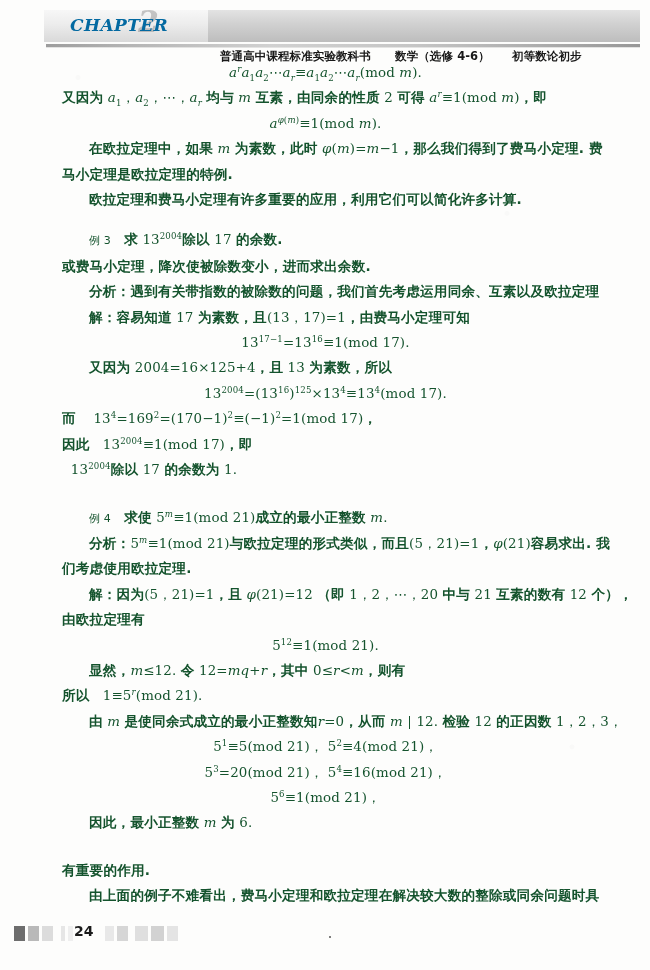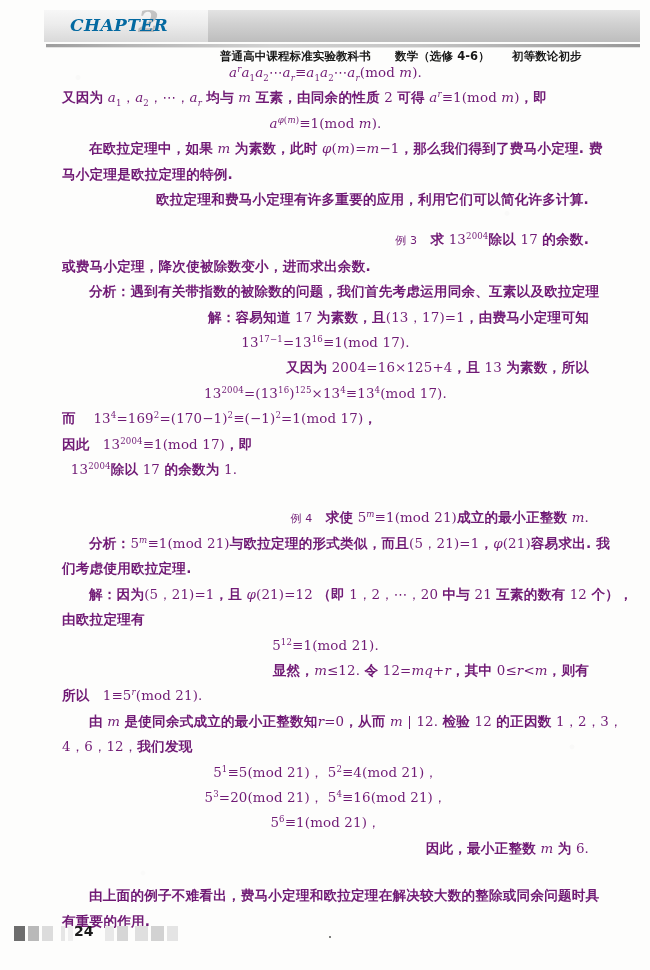--- a/index.html
+++ b/index.html
@@ -112,25 +112,25 @@
   
   .content {
     position: absolute;
     left: 62px;
     top: 60px;
     width: 527px;
   }
   .line {
     font-size: 13.4px;
     line-height: 25.4px;
-    color: #701a75;
+    color: #14532d;
     white-space: nowrap;
     letter-spacing: .15px;
   }
-  .indent { padding-left: 27px; text-align: right; }
+  .indent { padding-left: 27px; }
   .center { text-align: center; white-space: nowrap; }
   .gap-m { height: 15px; }
   .gap-l { height: 22px; }
 
   
   .mi { font-style: italic; font-family: "DejaVu Serif","Liberation Serif",serif; }
   sup, .sup {
     font-size: 8.6px;
     vertical-align: super;
     line-height: 0;
@@ -292,43 +292,40 @@
     </div>
     <div class="line indent">
       <span class="cjk">显然，</span><span class="mi">m</span>≤12. <span class="cjk">令</span> 12=<span class="mi">mq</span>+<span class="mi">r</span><span class="cjk">，其中</span> 0≤<span class="mi">r</span>&lt;<span class="mi">m</span><span class="cjk">，则有</span>
     </div>
     <div class="line">
       <span class="cjk">所以</span>&nbsp;&nbsp; 1≡5<sup class="mi">r</sup>(mod 21).
     </div>
     <div class="line indent">
       <span class="cjk">由</span> <span class="mi">m</span> <span class="cjk">是使同余式成立的最小正整数知</span><span class="mi">r</span>=0<span class="cjk">，从而</span> <span class="mi">m</span> | 12. <span class="cjk">检验</span> 12 <span class="cjk">的正因数</span> 1，2，3，
     </div>
-    <div class="line">
-      4，6，12，<span class="cjk">我们发现</span>
-    </div>
     <div class="line center">
       5<sup>1</sup>≡5(mod 21)，&nbsp;5<sup>2</sup>≡4(mod 21)，
     </div>
     <div class="line center">
       5<sup>3</sup>=20(mod 21)，&nbsp;5<sup>4</sup>≡16(mod 21)，
     </div>
     <div class="line center">
       <span style="display:inline-block;">5<sup>6</sup>≡1(mod 21)，</span>
     </div>
     <div class="line indent">
       <span class="cjk">因此，最小正整数</span> <span class="mi">m</span> <span class="cjk">为</span> 6.
     </div>
 
     <div class="gap-l"></div>
 
+    <div class="line">
+      <span class="cjk">有重要的作用.</span>
+    </div>
     <div class="line indent">
       <span class="cjk">由上面的例子不难看出，费马小定理和欧拉定理在解决较大数的整除或同余问题时具</span>
-    </div>
-    <div class="line">
-      <span class="cjk">有重要的作用.</span>
     </div>
   </div>
 
   <div class="footer">
     <div class="footer-blocks">
       <div class="fblock" style="width:11px;background:#6d6d6d;"></div>
       <div class="fblock" style="width:11px;background:#b9b9b9;"></div>
       <div class="fblock" style="width:11px;background:#dcdcdc;"></div>
       <div class="fblock" style="width:4px;background:#e6e6e6;margin-left:5px;"></div>
       <div class="fblock" style="width:5px;background:#efefef;"></div>

